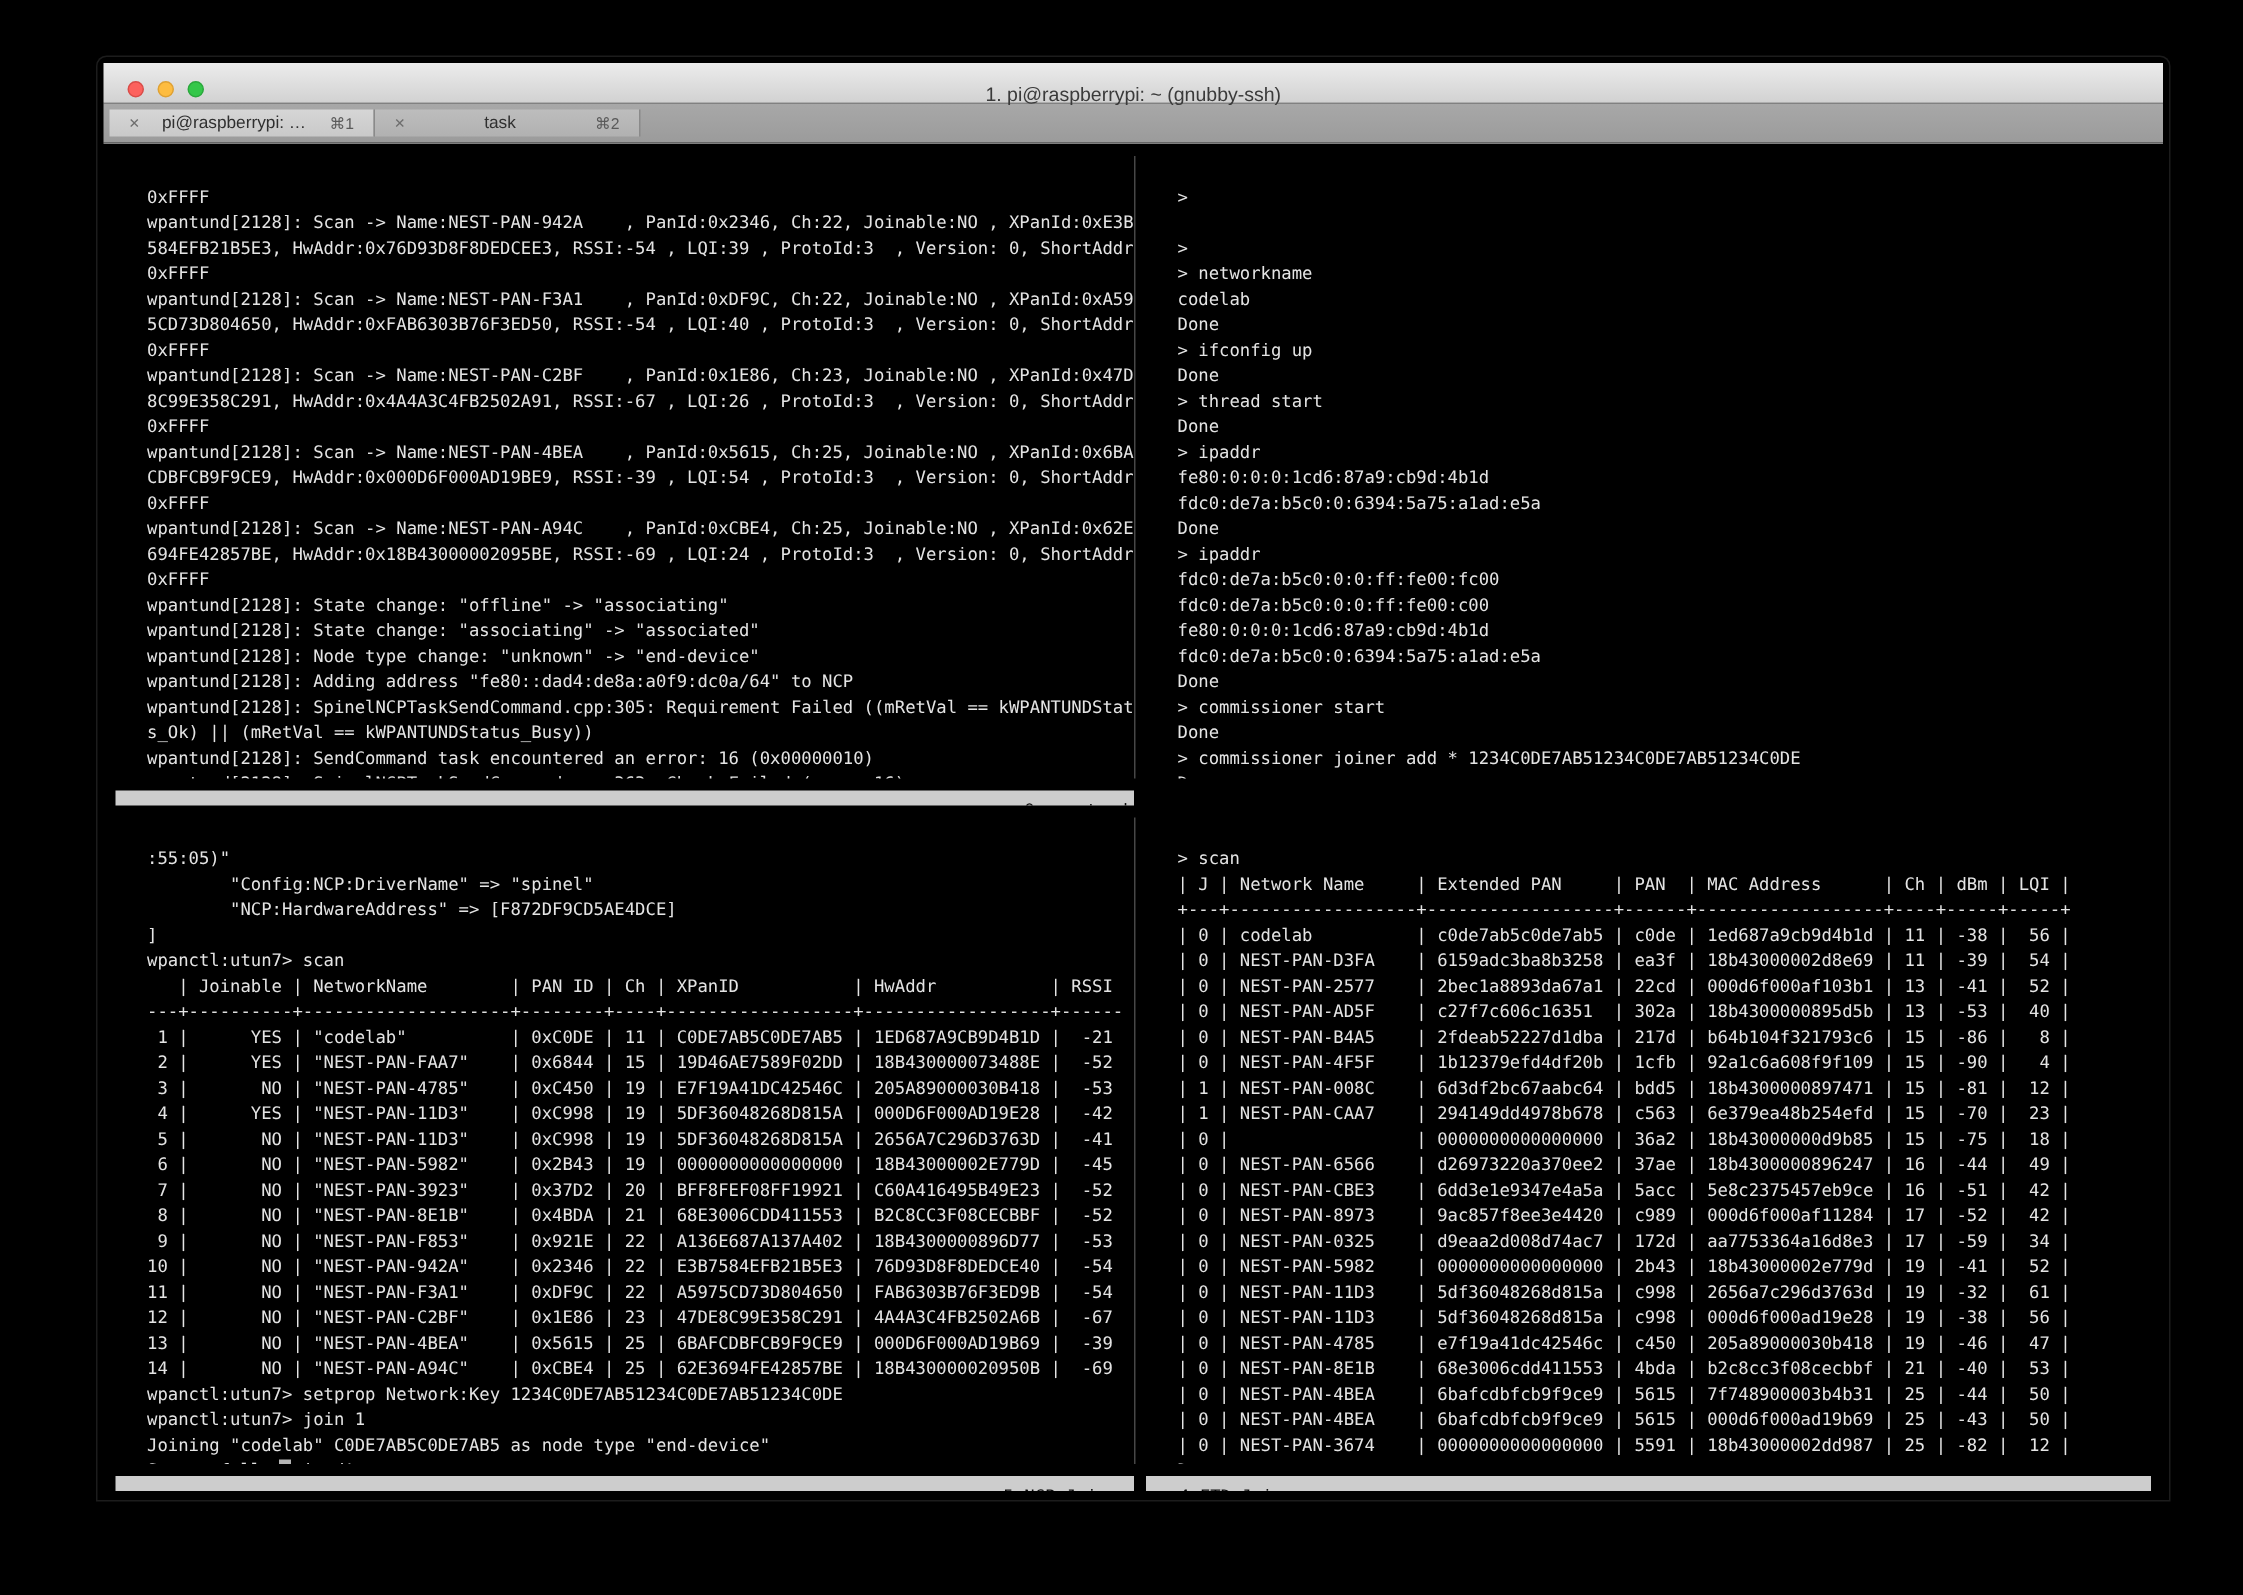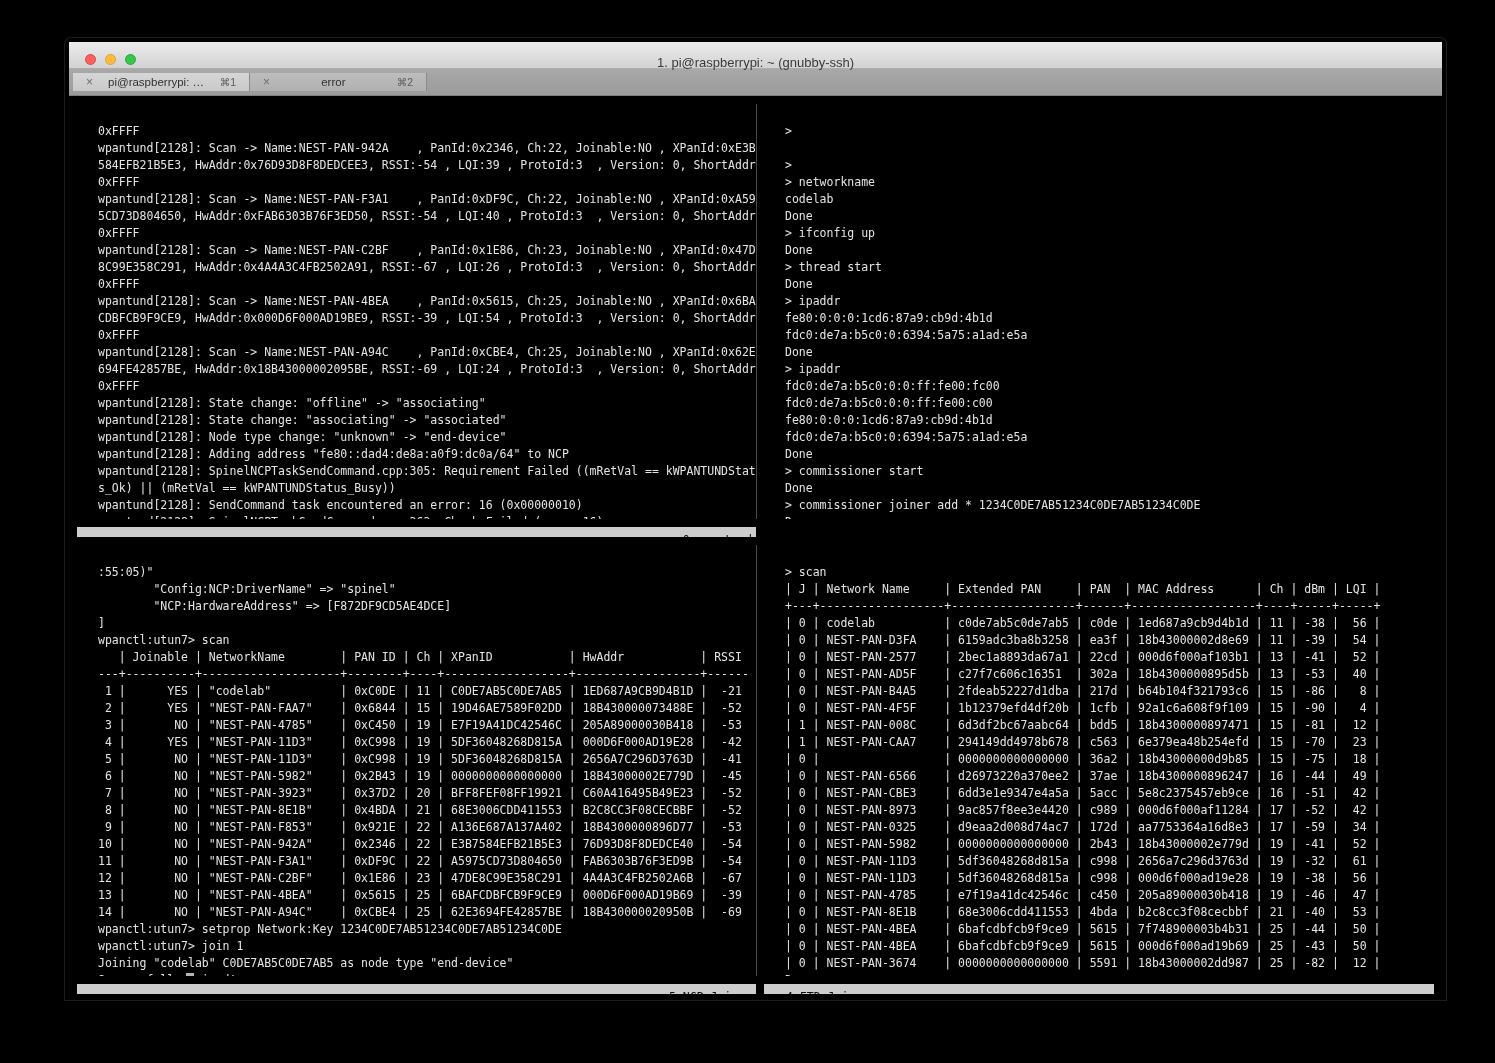--- a/index.html
+++ b/index.html
@@ -100,21 +100,21 @@
     </div>
 
     <div class="tabbar">
       <div class="tab active">
         <span class="tab-close">×</span>
         <span class="tab-label">pi@raspberrypi: ~ (g…</span>
         <span class="tab-shortcut">⌘1</span>
       </div>
       <div class="tab inactive">
         <span class="tab-close">×</span>
-        <span class="tab-label">error</span>
+        <span class="tab-label">task</span>
         <span class="tab-shortcut">⌘2</span>
       </div>
       <div class="tab-filler"></div>
     </div>
 
     <div class="terminal">
 
       <div class="prow top">
         <div class="pane left">
           <pre>0xFFFF

